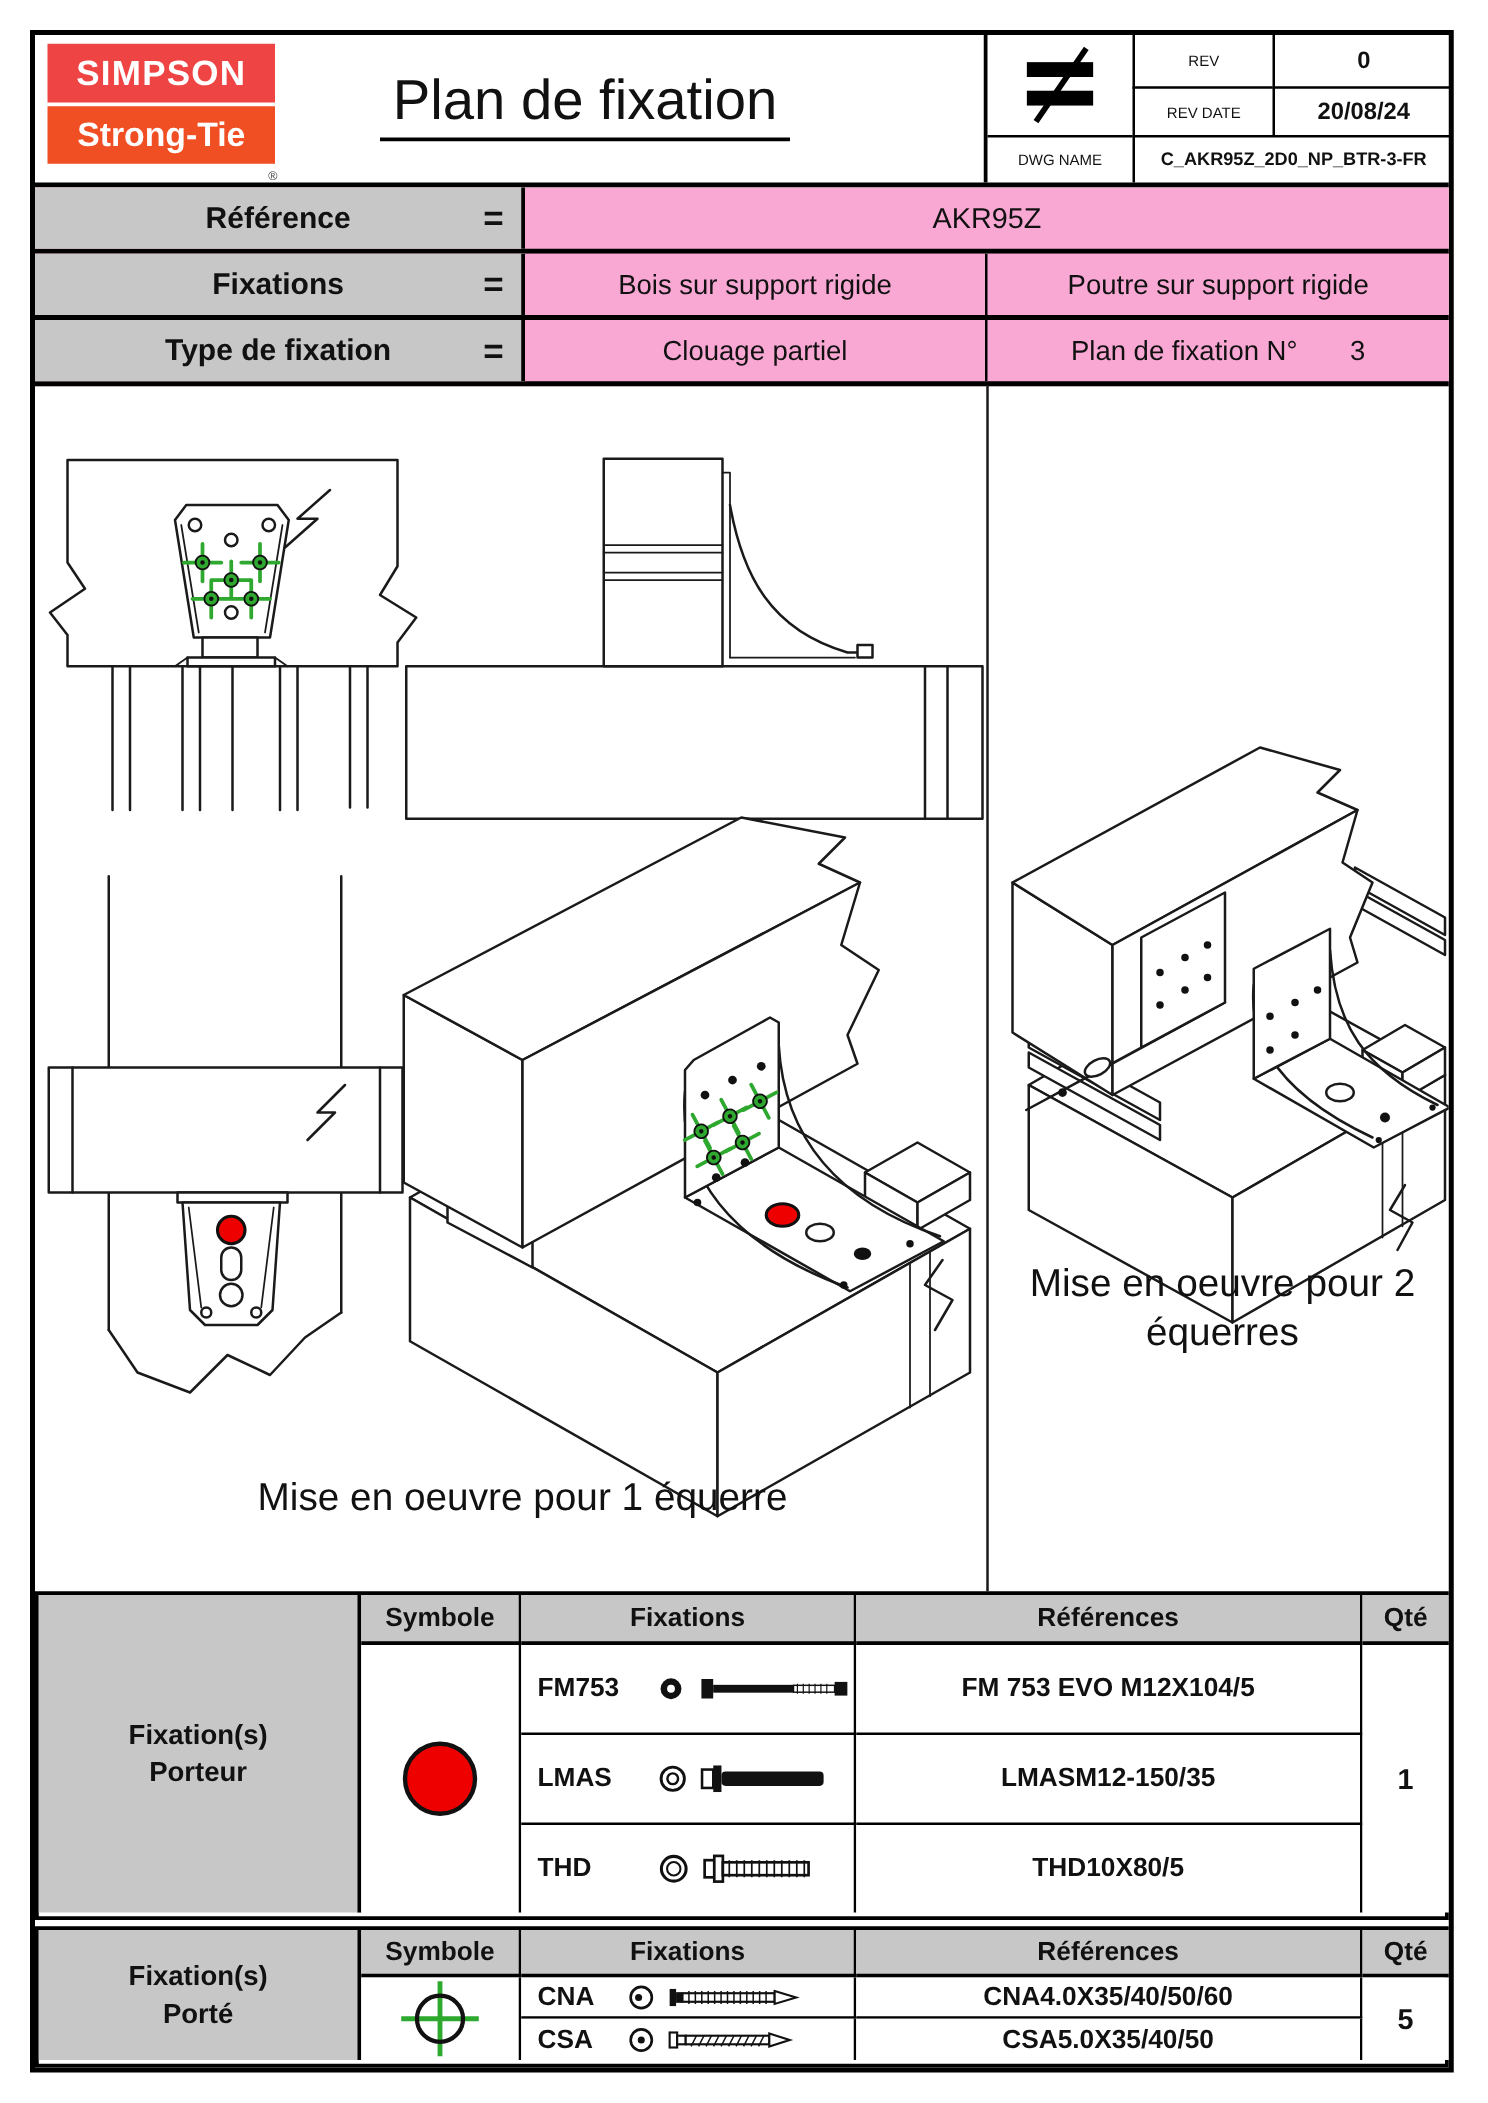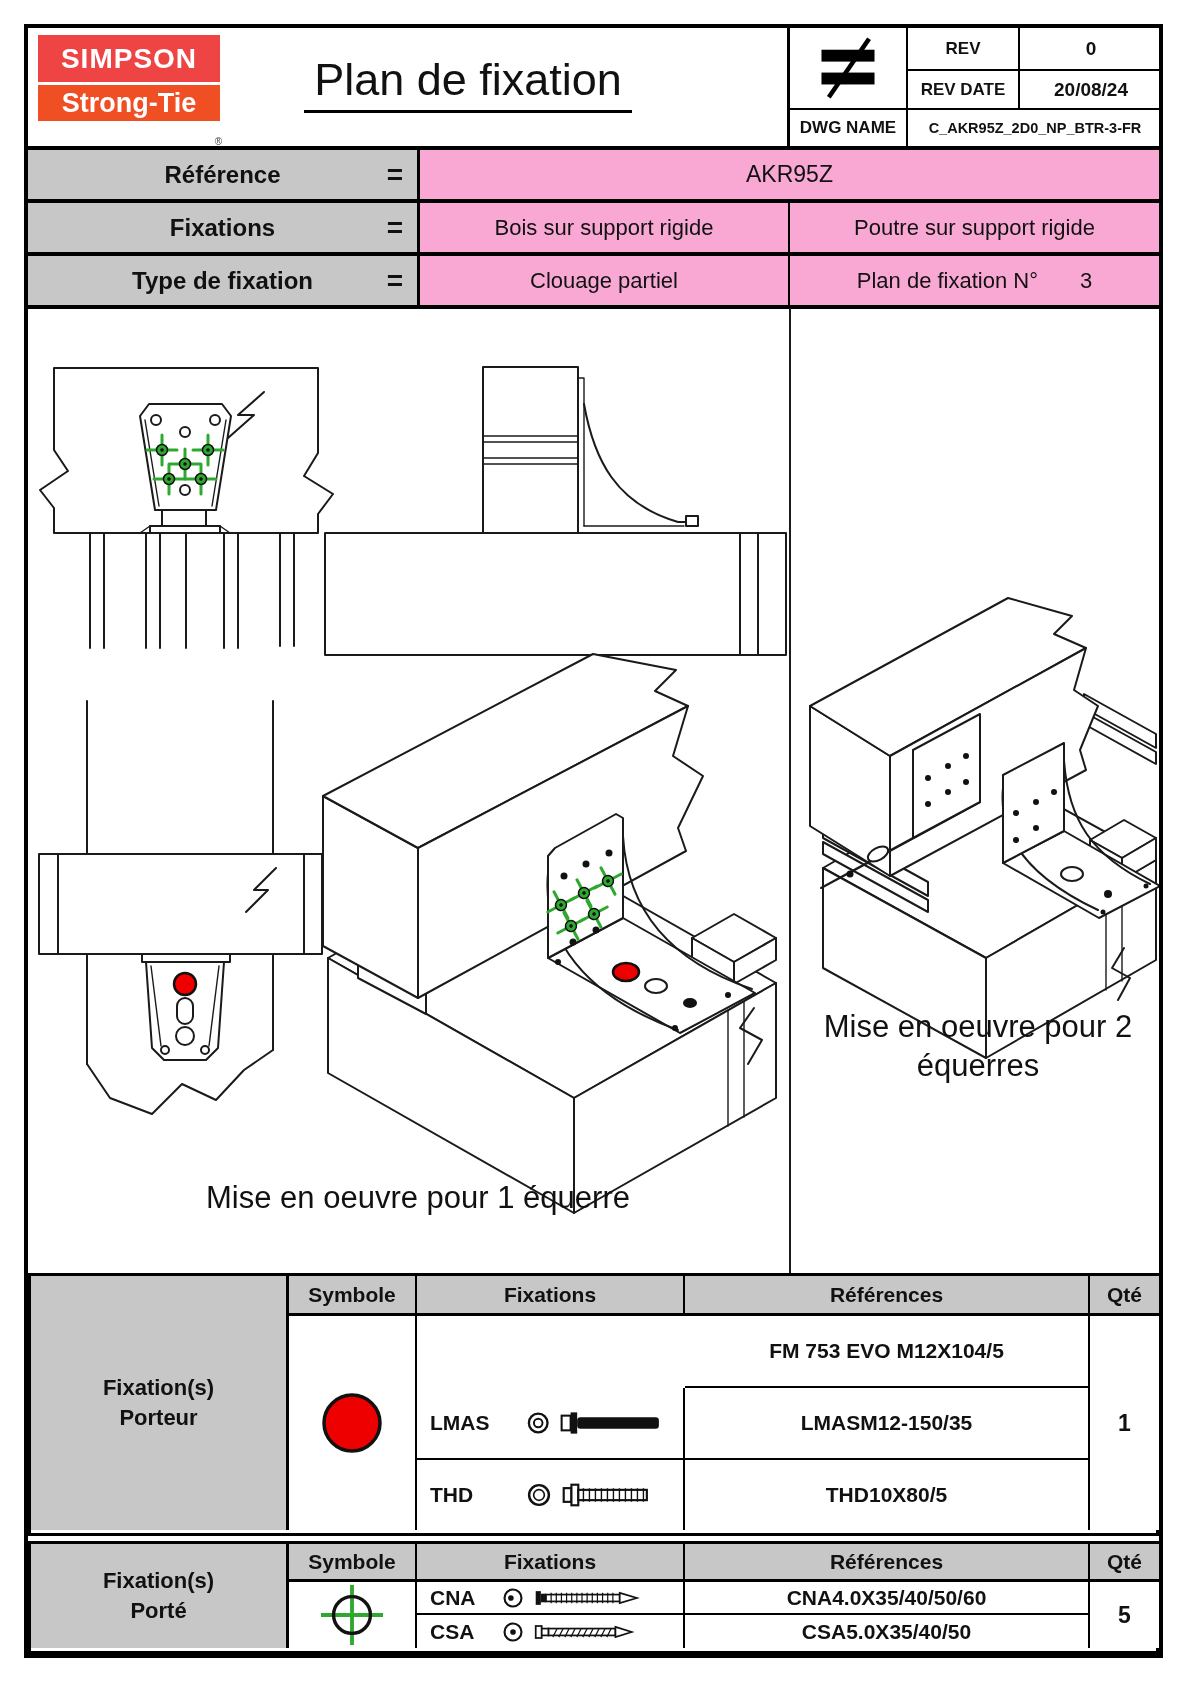--- a/index.html
+++ b/index.html
@@ -8,34 +8,34 @@
   .frame{position:absolute;left:24px;top:24px;width:1139px;height:1634px;
          border:4px solid #000;box-sizing:border-box;}
   .abs{position:absolute;box-sizing:border-box;}
 
   
   .header{left:0;top:0;width:1131px;height:122px;border-bottom:4px solid #000;}
   .logo{left:10px;top:7px;width:182px;height:100px;}
   .logo-black{width:182px;height:47px;background:#ef4444;color:#fff;display:flex;
               align-items:center;justify-content:center;font-weight:bold;
               font-size:28px;letter-spacing:1px;}
-  .logo-orange{margin-top:3px;width:182px;height:36px;color:#fff;display:flex;
+  .logo-orange{margin-top:3px;width:182px;height:46px;color:#fff;display:flex;
               align-items:center;justify-content:center;font-weight:bold;font-size:27px;}
   .logo-reg{position:absolute;right:-2px;bottom:-12px;font-size:10px;color:#444;}
   .title-wrap{left:220px;top:26px;width:440px;text-align:center;}
   .title{display:inline-block;font-size:45px;border-bottom:3px solid #000;padding:0 10px 4px 10px;}
   .revblock{right:0;top:0;width:372px;height:118px;display:grid;
             grid-template-columns:116px 112px 144px;grid-template-rows:41px 39px 38px;
             border-left:3px solid #000;}
   .revblock>div{border-left:2.5px solid #000;border-top:2.5px solid #000;
             display:flex;align-items:center;justify-content:center;box-sizing:border-box;}
   .revblock>.nt{border-top:none;}
   .revblock>.nl{border-left:none;}
   .rb-sym{grid-row:1/3;grid-column:1;}
-  .rb-lbl{font-size:17px;font-weight:700;}
+  .rb-lbl{font-size:12px;font-weight:400;}
   .rb-val{font-size:19px;font-weight:600;}
   .rb-dwg{font-size:14.5px;font-weight:600;grid-column:2/4;}
 
   
   .info{left:0;top:122px;width:1131px;}
   .info-row{display:flex;border-bottom:4px solid #000;height:53px;box-sizing:border-box;background:#f9a8d4;}
   .info-label{width:392px;background:#c7c7c7;border-right:3px solid #000;display:flex;
               align-items:center;justify-content:center;font-weight:bold;font-size:24px;
               position:relative;box-sizing:border-box;}
   .info-eq{position:absolute;right:14px;font-size:28px;font-weight:bold;}
@@ -293,20 +293,34 @@
     <div class="gcell hcell" style="grid-column:3;grid-row:1;">Fixations</div>
     <div class="gcell hcell" style="grid-column:4;grid-row:1;">Références</div>
     <div class="gcell hcell lastcol" style="grid-column:5;grid-row:1;">Qté</div>
 
     <div class="symcell">
       <svg width="70" height="70" viewBox="0 0 70 70">
             <circle cx="35" cy="35" r="28" fill="#EE0000" stroke="#111" stroke-width="3.5"></circle>
           </svg>
     </div>
 
+    <div class="fixcell" style="grid-column:3;grid-row:2;">
+      <span class="fixcode">FM753</span>
+      <svg width="26" height="26" viewBox="0 0 34 34">
+        <circle cx="17" cy="17" r="12" fill="#111"></circle>
+            <circle cx="17" cy="17" r="4.5" fill="#fff"></circle>
+          </svg>
+      <svg width="138" height="28" viewBox="0 0 160 30">
+        <path d="M4 5 h12 v20 h-12 z" fill="#111"></path>
+            <rect x="16" y="11" width="82" height="8" fill="#111"></rect>
+        <rect x="98" y="11.5" width="42" height="7" fill="#fff" stroke="#111" stroke-width="1.5"></rect>
+        <path d="M102 10 v10 M108 10 v10 M114 10 v10 M120 10 v10 M126 10 v10 M132 10 v10" stroke="#111" stroke-width="1.2"></path>
+        <rect x="140" y="8" width="13" height="14" fill="#111"></rect>
+          </svg>
+    </div>
     <div class="refcell" style="grid-column:4;grid-row:2;">FM 753 EVO M12X104/5</div>
 
     <div class="fixcell" style="grid-column:3;grid-row:3;">
       <span class="fixcode">LMAS</span>
       <svg width="28" height="28" viewBox="0 0 34 34">
         <circle cx="17" cy="17" r="12" fill="#fff" stroke="#111" stroke-width="3"></circle>
         <circle cx="17" cy="17" r="5.5" fill="#fff" stroke="#111" stroke-width="2.5"></circle>
           </svg>
       <svg width="130" height="30" viewBox="0 0 150 32">
         <rect x="2" y="7" width="11" height="18" fill="#fff" stroke="#111" stroke-width="2.5"></rect>

